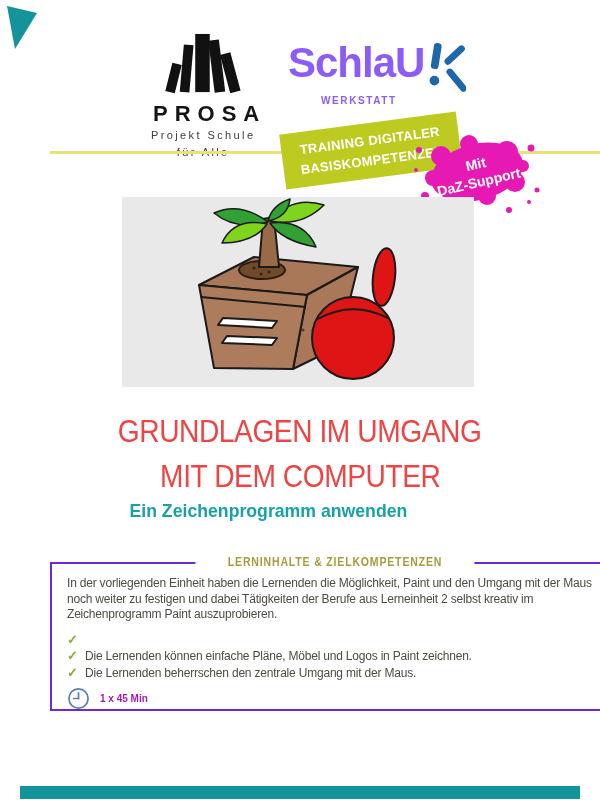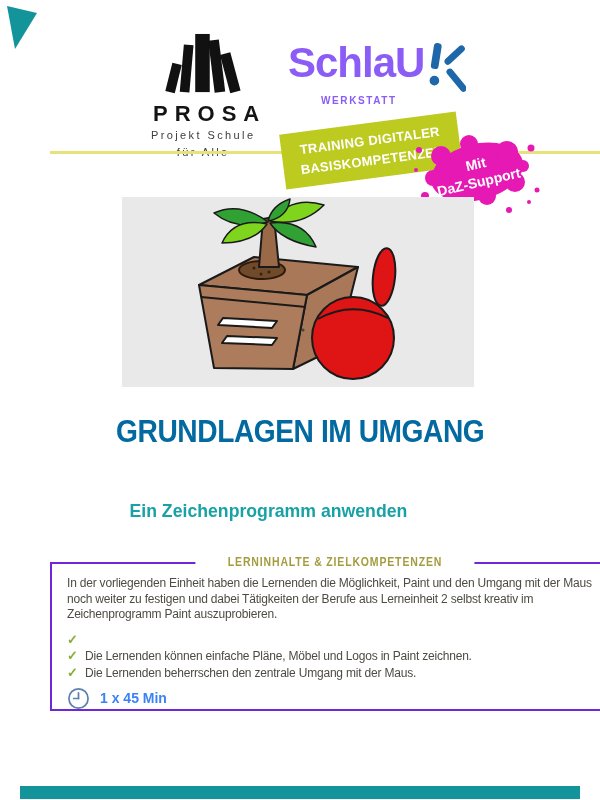--- a/index.html
+++ b/index.html
@@ -30,39 +30,39 @@
           display:flex;flex-direction:column;align-items:center;justify-content:center;
           color:#fff;font-weight:700;font-size:13px;line-height:1.5;letter-spacing:.3px;}
 
   
   #splash{left:411px;top:126px;width:132px;height:94px;}
 
   
   #illustration{left:122px;top:197px;width:352px;height:190px;background:#e9e9e9;}
 
   
-  .title-line{left:0;width:600px;text-align:center;color:#0369a1;font-weight:700;
+  .title-line{left:0;width:600px;text-align:center;color:#ef4444;font-weight:400;
               font-size:32px;letter-spacing:-.5px;}
   .title-line span{display:inline-block;transform:scaleX(.88);}
   #title-line1{top:413px;}
   #title-line2{top:458px;}
   #subtitle{left:0;top:500px;width:536px;text-align:center;color:#18a2a6;font-weight:700;font-size:19px;}
   #subtitle span{display:inline-block;transform:scaleX(.93);}
 
   
   #info-box{left:50px;top:562px;width:570px;height:149px;border:2px solid #6d28d9;box-sizing:border-box;}
   #info-heading{position:absolute;top:-9px;left:50%;transform:translateX(-50%);background:#fff;
                 padding:0 12px;color:#a49c3e;font-weight:700;font-size:12.5px;letter-spacing:1px;white-space:nowrap;}
   #info-heading span{display:inline-block;transform:scaleX(.84);}
   #info-content{padding:12px 14px 0 15px;color:#4e4b43;}
   #info-paragraph{font-size:12px;line-height:15.5px;letter-spacing:-.2px;margin:0 0 9px 0;}
   .bullet-row{display:flex;align-items:flex-start;font-size:12px;line-height:16px;letter-spacing:-.2px;margin-bottom:1px;}
   .check{color:#88ad36;font-weight:700;font-size:13px;width:18px;flex:0 0 18px;line-height:15px;}
   #duration-row{display:flex;align-items:center;margin-top:6px;}
-  #duration-text{font-size:14px;font-weight:700;color:#3b82f6;margin-left:10px;}
+  #duration-text{font-size:10px;font-weight:700;color:#a21caf;margin-left:10px;}
 </style>
 </head>
 <body>
 
 <div id="page">
 
   <svg id="corner-triangle" class="abs" viewBox="0 0 36 48">
     <polygon points="2,2 32,9 10,45" fill="#12949a"></polygon>
   </svg>
 
@@ -159,20 +159,23 @@
 
       <circle cx="231" cy="141" r="41" fill="#df1414" stroke="#1a1a1a" stroke-width="2"></circle>
       <path d="M196 122 Q230 103 266 121" fill="none" stroke="#1a1a1a" stroke-width="2"></path>
       <ellipse cx="262" cy="80" rx="11" ry="29" transform="rotate(6 262 80)" fill="#df1414" stroke="#1a1a1a" stroke-width="2"></ellipse>
     </svg>
   </div>
 
   <div id="title-line1" class="abs title-line">
     <span>GRUNDLAGEN IM UMGANG</span>
   </div>
+  <div id="title-line2" class="abs title-line">
+    <span>MIT DEM COMPUTER</span>
+  </div>
   <div id="subtitle" class="abs">
     <span>Ein Zeichenprogramm anwenden</span>
   </div>
 
   <div id="info-box" class="abs">
     <div id="info-heading">
       <span>LERNINHALTE &amp; ZIELKOMPETENZEN</span>
     </div>
     <div id="info-content">
       <p id="info-paragraph">In der vorliegenden Einheit haben die Lernenden die Möglichkeit, Paint und den Umgang mit der Maus noch weiter zu festigen und dabei Tätigkeiten der Berufe aus Lerneinheit 2 selbst kreativ im Zeichenprogramm Paint auszuprobieren.</p>

